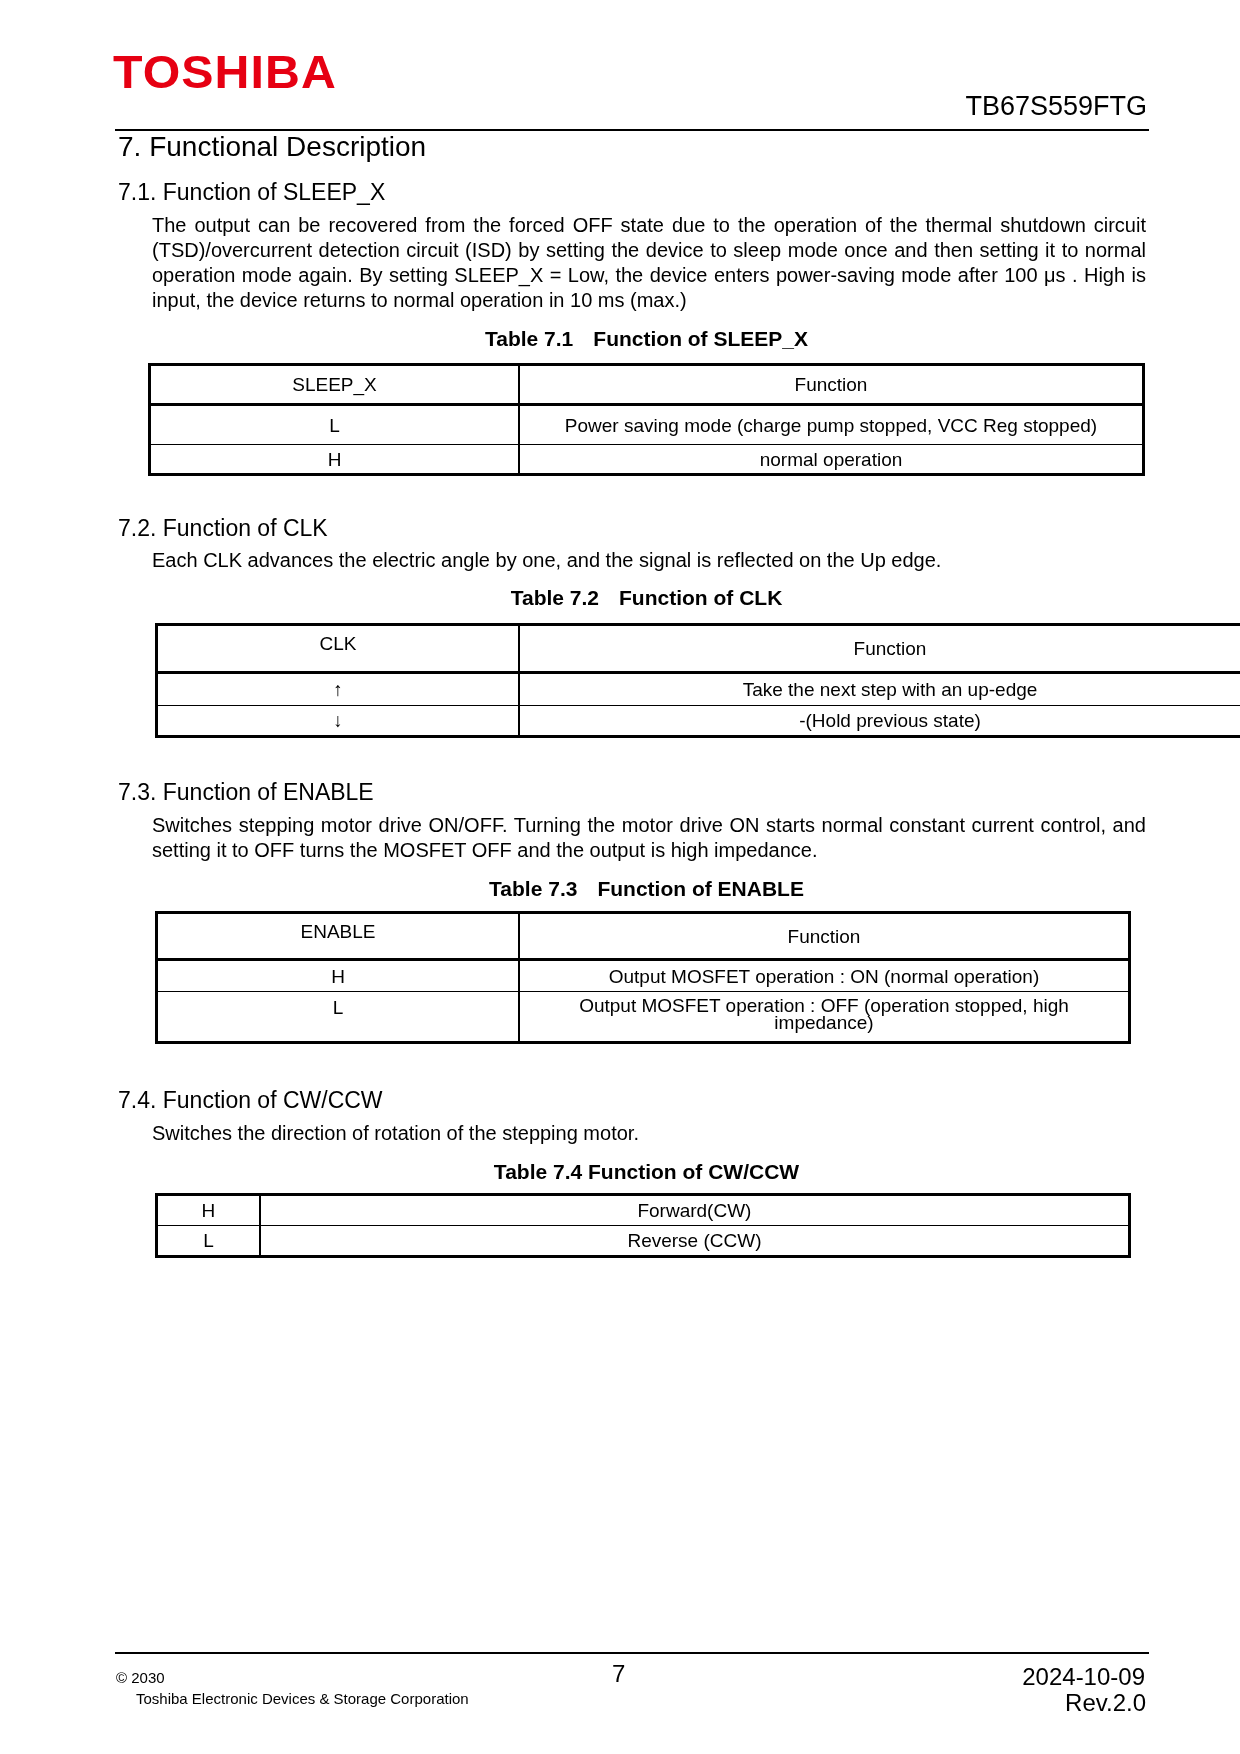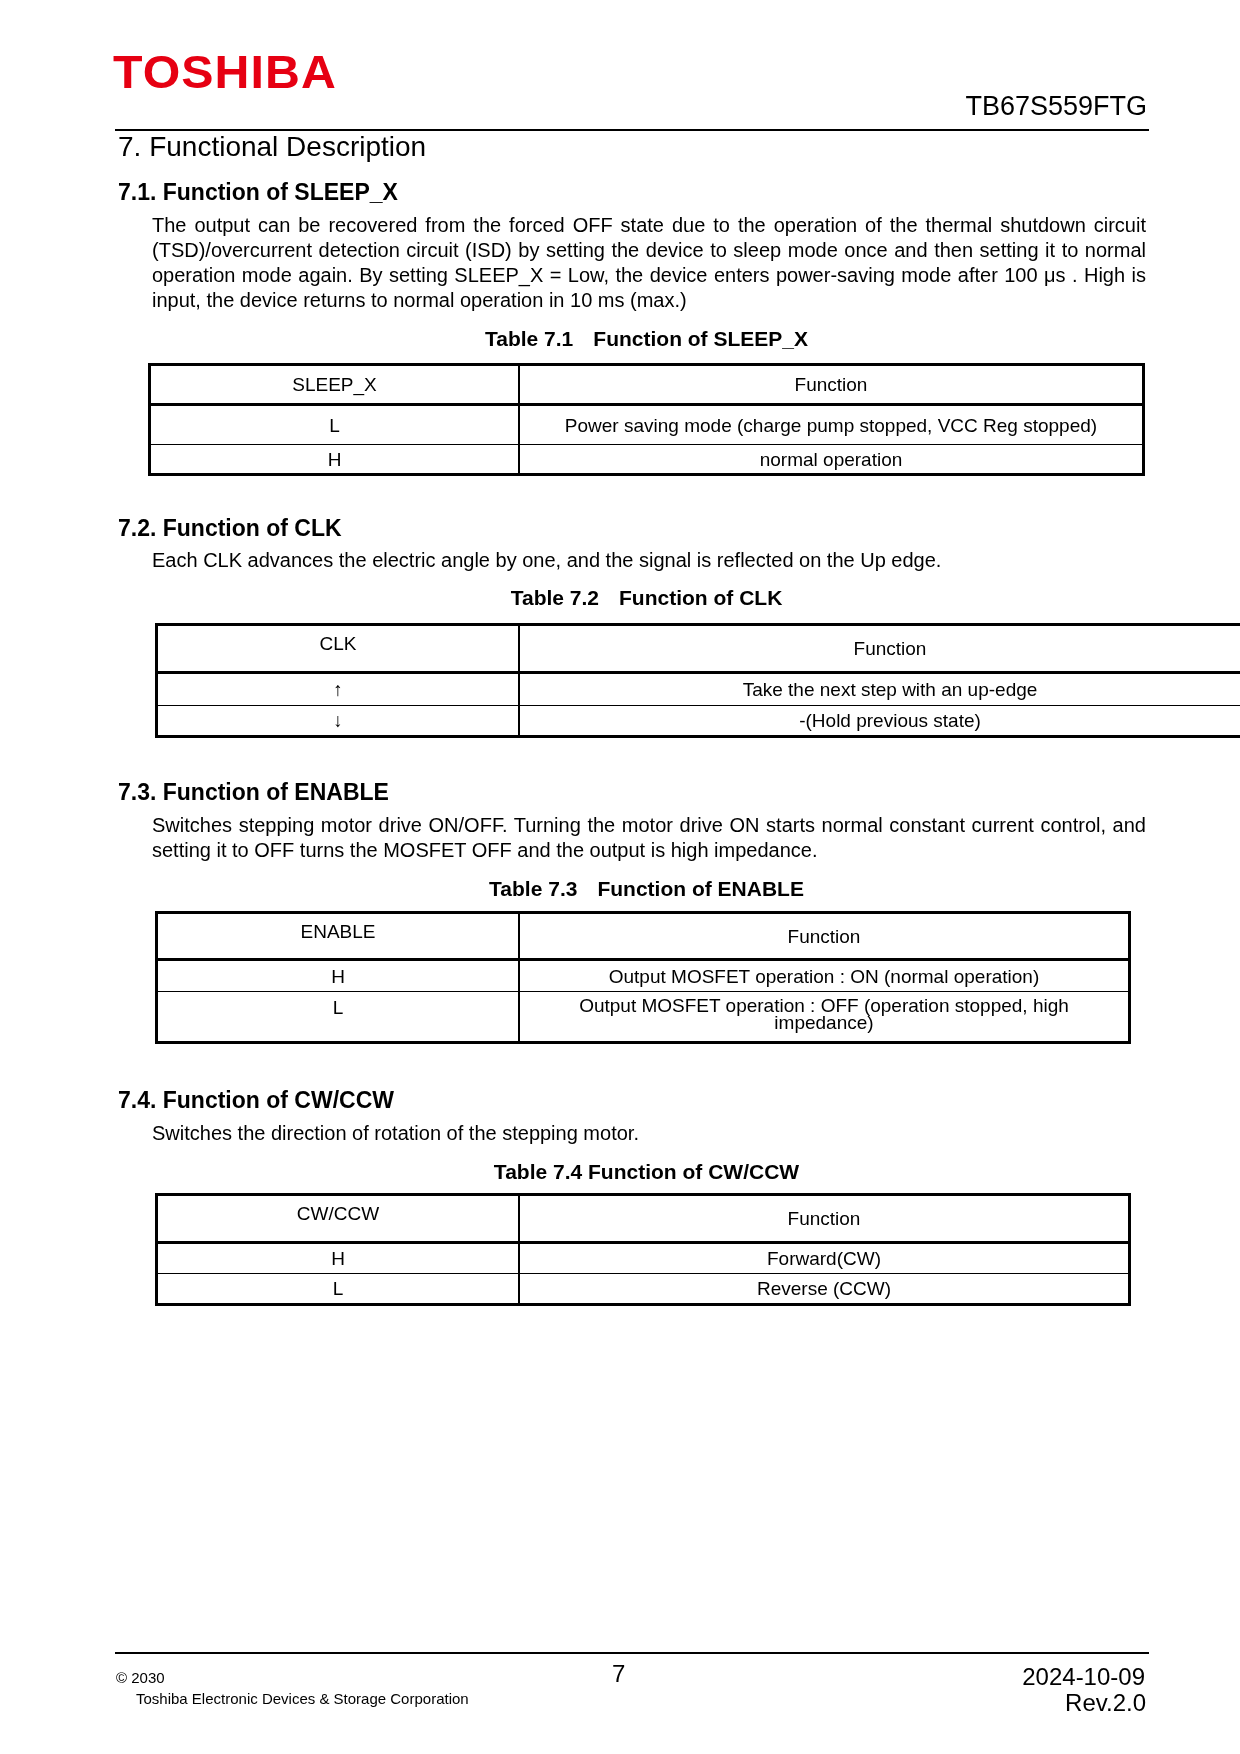--- a/index.html
+++ b/index.html
@@ -5,21 +5,21 @@
   html, body { margin: 0; padding: 0; background: #ffffff; }
   body { width: 1240px; height: 1754px; position: relative; overflow: hidden;
          font-family: "Liberation Sans", "DejaVu Sans", sans-serif; color: #000; }
   .abs { position: absolute; }
   .logo { left: 113px; top: 49px; font-family: "Liberation Sans", sans-serif; font-weight: 700;
           font-size: 46px; letter-spacing: 1px; color: #e60012; line-height: 1;
           transform: scaleX(1.05); transform-origin: left top; }
   .partno { right: 93px; top: 93px; font-size: 27px; line-height: 1; }
   .rule { background: #000; height: 2px; }
   .h1 { left: 118px; top: 132px; font-size: 28px; font-weight: 400; line-height: 1.1; }
-  .h2 { left: 118px; font-size: 23px; font-weight: 700; line-height: 1; }
+  .h2 { left: 118px; font-size: 23px; font-weight: 400; line-height: 1; }
   .body { left: 152px; width: 994px; font-size: 20px; line-height: 25px; text-align: justify; }
   .body.nojust { text-align: left; }
   .caption { left: 148px; width: 997px; text-align: center; font-size: 21px; font-weight: 700; line-height: 1; }
   .caption .gap { display: inline-block; width: 20px; }
   table.ft { position: absolute; border-collapse: collapse; font-size: 19px; }
   table.ft td { border: 1px solid #000; text-align: center; padding: 0; line-height: 19px; }
   table.ft { border: 3px solid #000; }
   table.ft tr.hdr td { border-bottom: 3px solid #000; }
   table.ft td.c1 { border-right: 2px solid #000; }
   .topalign { vertical-align: top; padding-top: 8px !important; }
@@ -100,24 +100,20 @@
     <td style="vertical-align:top; padding:5px 30px 0 30px;"><span class="wrap2">Output MOSFET operation : OFF (operation stopped, high impedance)</span></td>
   </tr>
 </tbody>
   </table>
 
 <div class="abs h2" style="top:1089px;">7.4. Function of CW/CCW</div>
 <div class="abs body nojust" style="top:1121px;">Switches the direction of rotation of the stepping motor.</div>
 <div class="abs caption" style="top:1161px;">Table 7.4 Function of CW/CCW</div>
 <table class="ft" style="left:155px; top:1193px; width:976px;">
   <tbody>
-      <tr class="hdr" style="height:48px;">
-    <td class="c1 topalign" style="width:360px;">CW/CCW</td>
-    <td>Function</td>
-  </tr>
   <tr style="height:31px;">
     <td class="c1">H</td>
     <td>Forward(CW)</td>
   </tr>
   <tr style="height:31px;">
     <td class="c1">L</td>
     <td>Reverse (CCW)</td>
   </tr>
 </tbody>
   </table>

